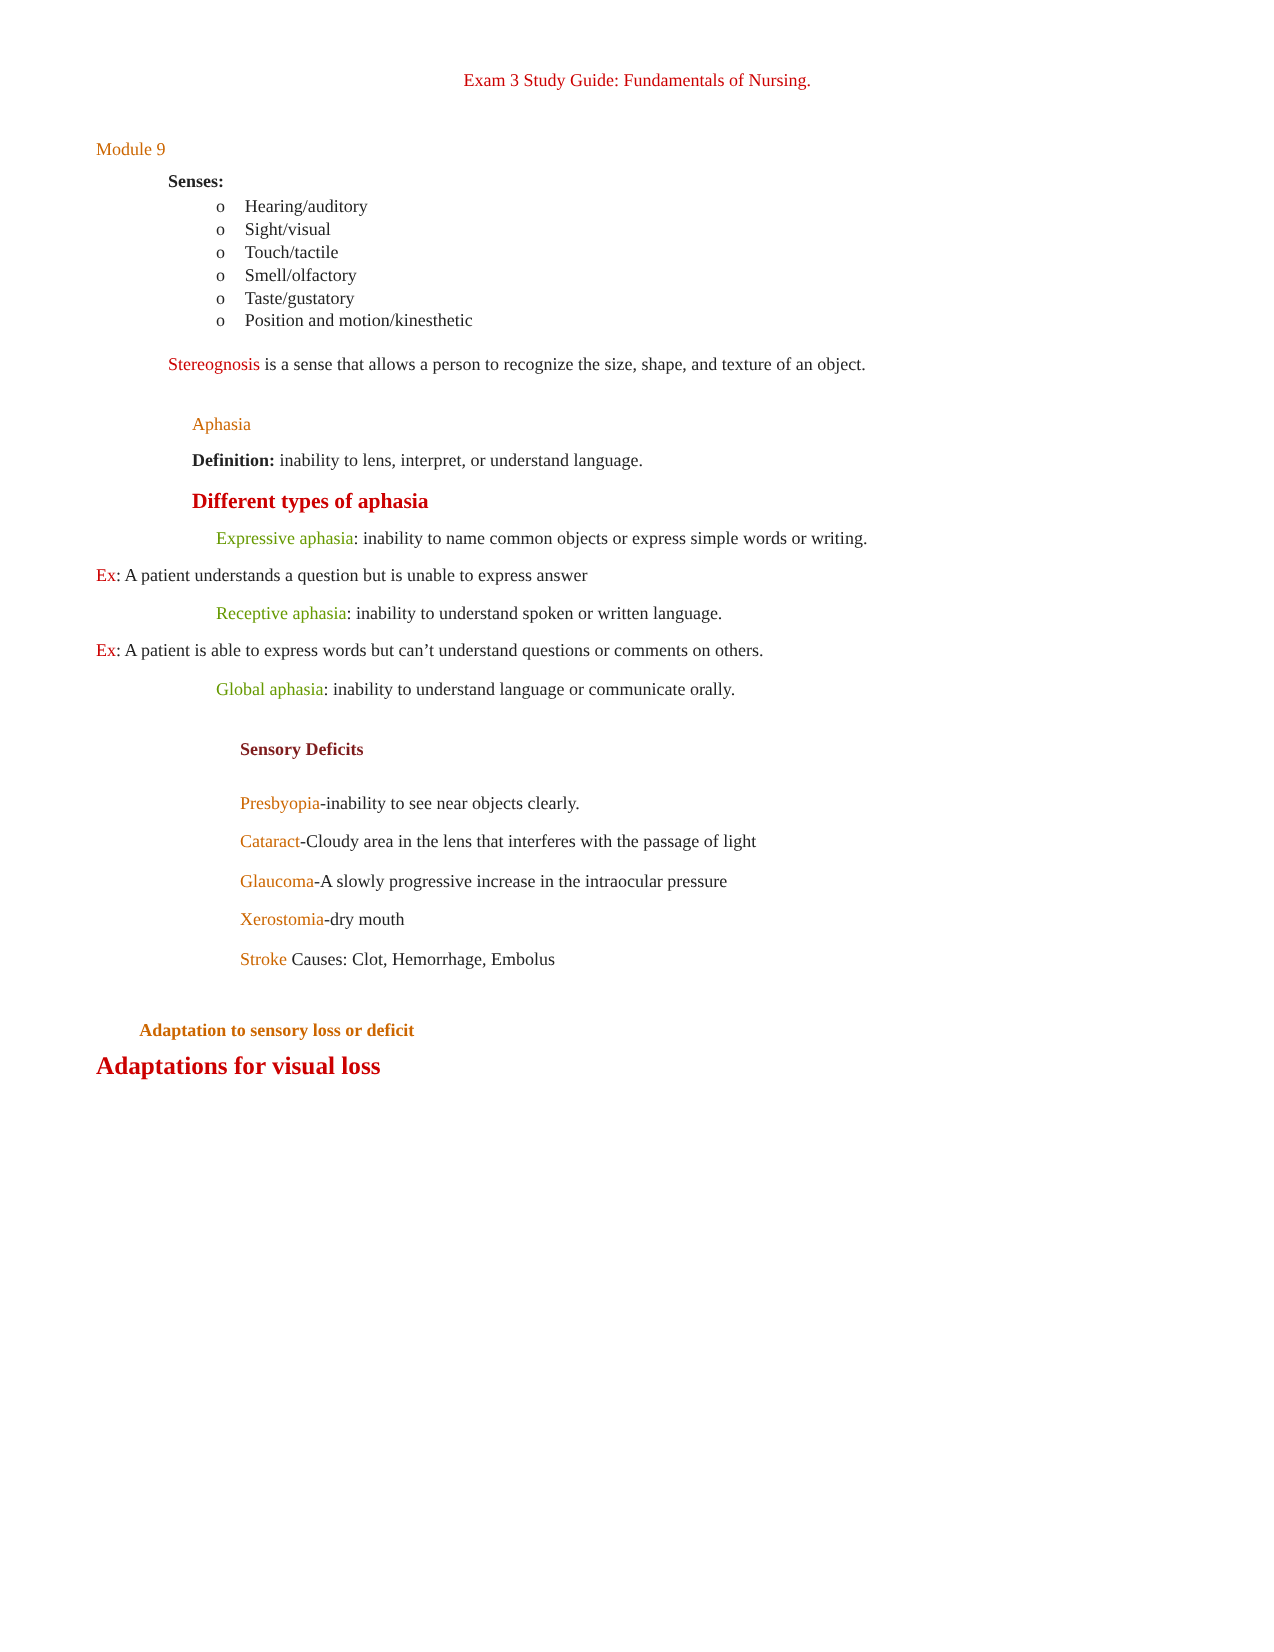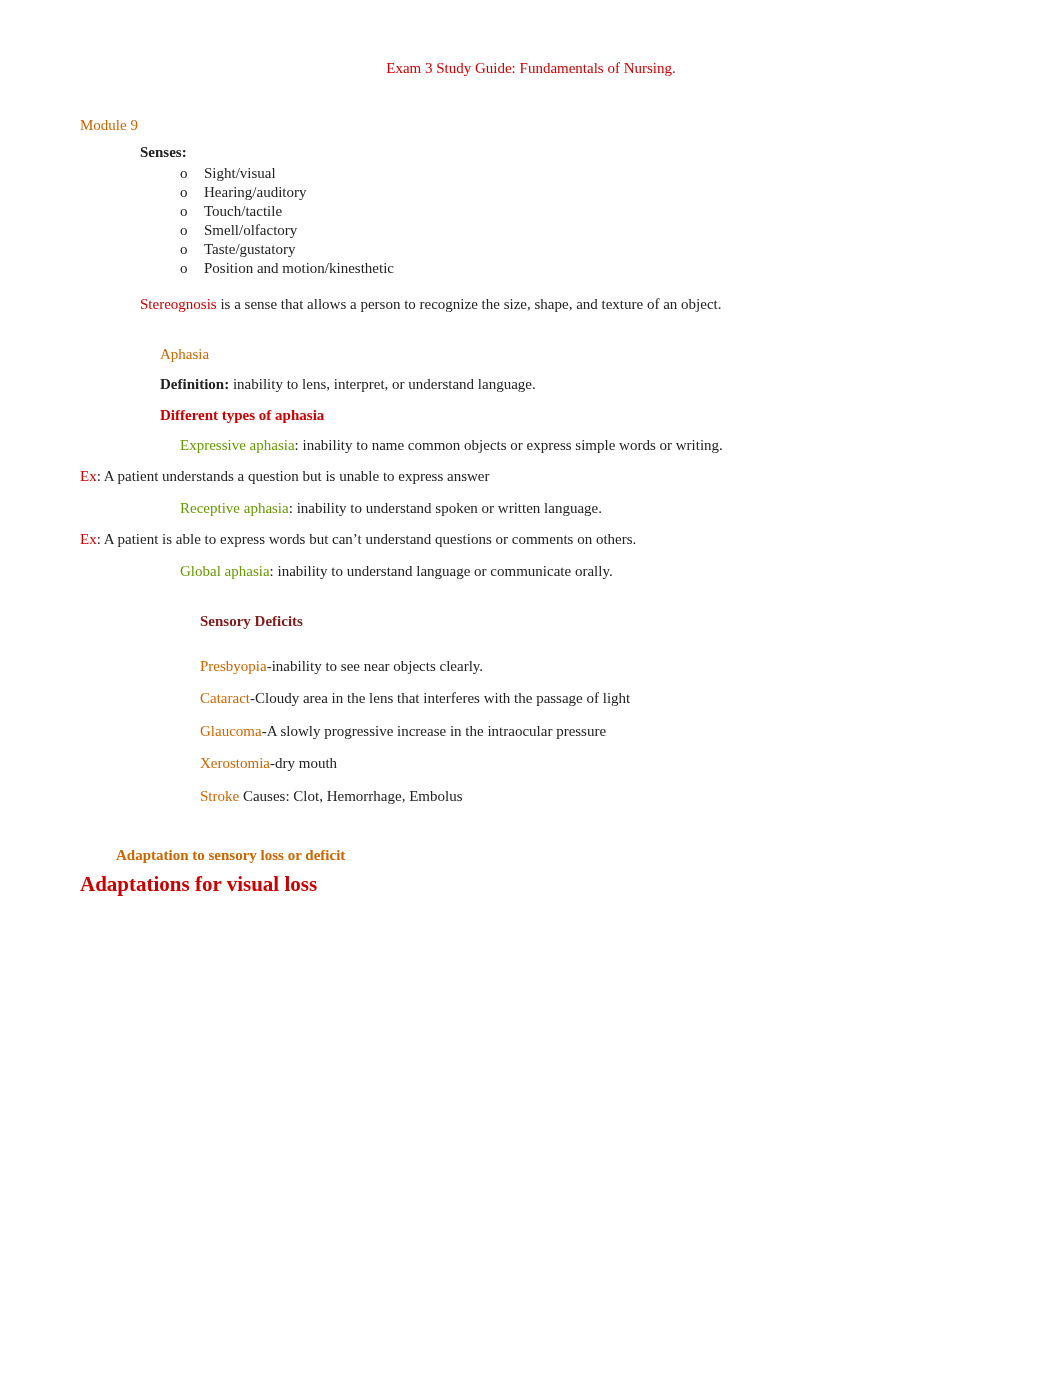--- a/index.html
+++ b/index.html
@@ -62,21 +62,21 @@
       margin-bottom: 10px;
       margin-top: 10px;
     }
     .aphasia-definition {
       margin-left: 80px;
       margin-bottom: 12px;
       line-height: 1.5;
     }
     .aphasia-types-heading {
       color: #cc0000;
-      font-size: 15px;
+      font-size: 18px;
       font-weight: bold;
       margin-left: 80px;
       margin-bottom: 10px;
     }
     .aphasia-type-line {
       margin-left: 100px;
       margin-bottom: 8px;
       line-height: 1.5;
     }
     .aphasia-type-name {
@@ -134,22 +134,22 @@
 
 <div class="module-heading">
   <span>Module 9</span>
 </div>
 
 <div class="senses-label">
   <span>Senses:</span>
 </div>
 
 <ul class="senses-list">
+  <li><span>Hearing/auditory</span></li>
   <li><span>Sight/visual</span></li>
-  <li><span>Hearing/auditory</span></li>
   <li><span>Touch/tactile</span></li>
   <li><span>Smell/olfactory</span></li>
   <li><span>Taste/gustatory</span></li>
   <li><span>Position and motion/kinesthetic</span></li>
 </ul>
 
 <p class="stereognosis-para">
   <span class="stereognosis-word">Stereognosis</span><span> is a sense that allows a person to recognize the size, shape, and texture of an object.</span>
 </p>
 

